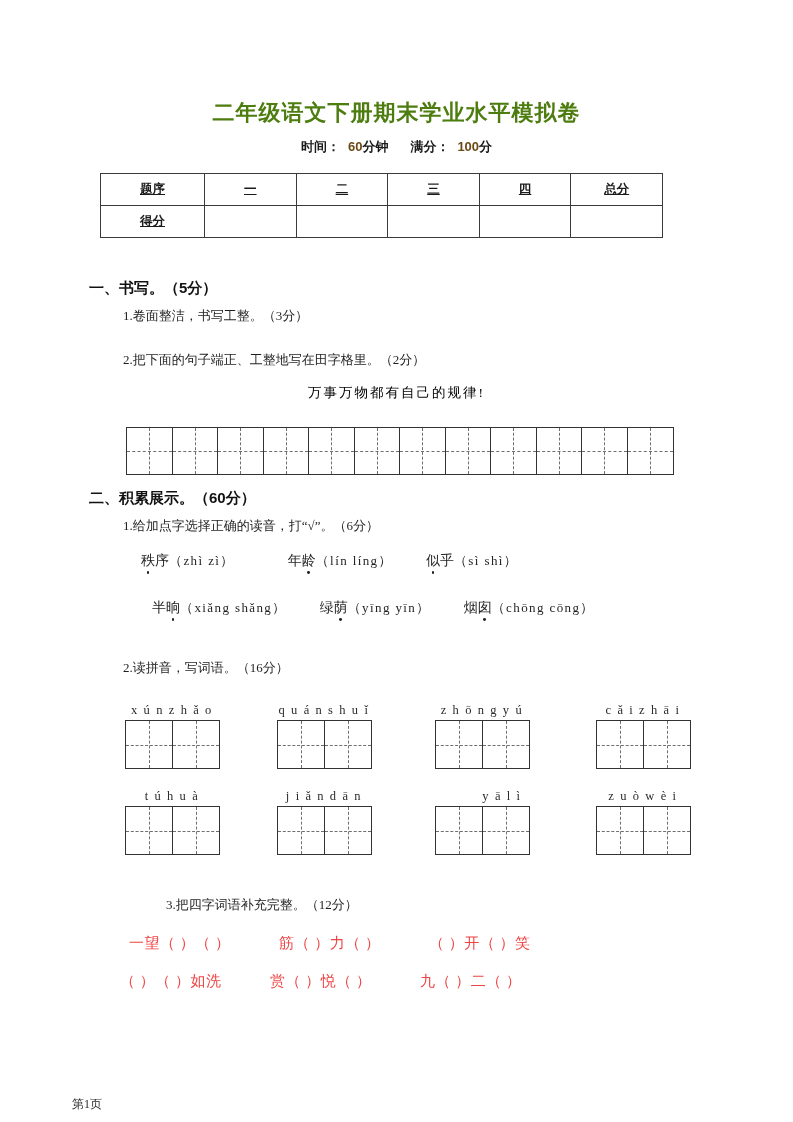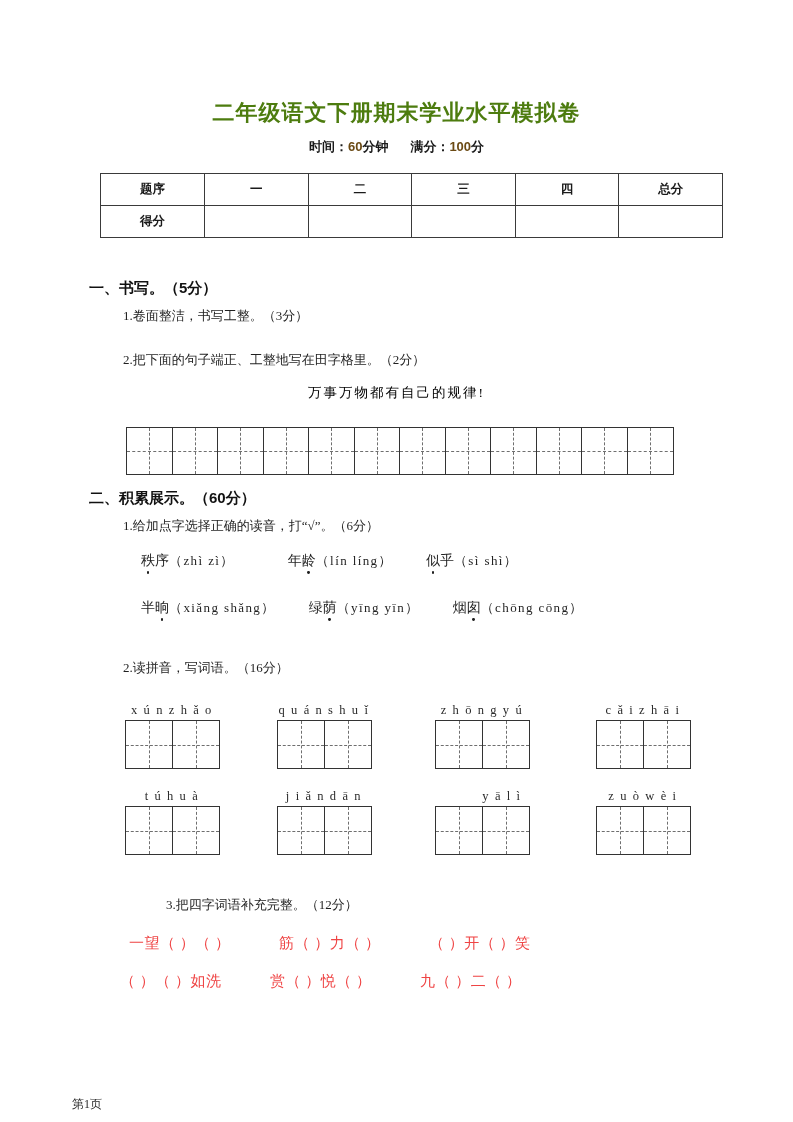--- a/index.html
+++ b/index.html
@@ -39,31 +39,32 @@
   .subtitle {
     position: absolute;
     left: 0; right: 0;
     top: 138px;
     text-align: center;
     font-family: "Liberation Sans", "DejaVu Sans", sans-serif;
     font-weight: bold;
     font-size: 13px;
     color: #1a1a1a;
   }
-  .subtitle .num { color: #6b4a14; }
+  .subtitle .num { color: #6b4a14; margin-left: 8px; }
   .subtitle .gap { display: inline-block; width: 22px; }
 
   
   .score-table {
     position: absolute;
     left: 100px;
     top: 173px;
-    width: 623px;
+    width: 563px;
     border-collapse: collapse;
     table-layout: fixed;
+    text-decoration: underline;
   }
   .score-table td {
     border: 1px solid #3a3a3a;
     height: 29px;
     text-align: center;
     vertical-align: middle;
     font-family: "Liberation Sans", "DejaVu Sans", sans-serif;
     font-size: 12.5px;
     font-weight: bold;
     color: #1a1a1a;
@@ -259,21 +260,21 @@
   <div class="q-line" style="left:123px; top:517px;">1.给加点字选择正确的读音，打“√”。（6分）</div>
 
   <div class="pron-row" style="left:141px; top:552px;">
     <span class="pron-item"><span class="dotted">秩</span><span>序</span><span class="py">（zhì  zì）</span></span>
     <span class="sp-l"></span>
     <span class="pron-item"><span>年</span><span class="dotted">龄</span><span class="py">（lín  líng）</span></span>
     <span class="sp-m"></span>
     <span class="pron-item"><span class="dotted">似</span><span>乎</span><span class="py">（sì  shì）</span></span>
   </div>
 
-  <div class="pron-row" style="left:141px; top:599px;">
+  <div class="pron-row" style="left:152px; top:599px;">
     <span class="pron-item"><span>半</span><span class="dotted">晌</span><span class="py">（xiǎng  shǎng）</span></span>
     <span class="sp-m"></span>
     <span class="pron-item"><span>绿</span><span class="dotted">荫</span><span class="py">（yīng  yīn）</span></span>
     <span class="sp-m"></span>
     <span class="pron-item"><span>烟</span><span class="dotted">囱</span><span class="py">（chōng  cōng）</span></span>
   </div>
 
   <div class="q-line" style="left:123px; top:659px;">2.读拼音，写词语。（16分）</div>
 
   <div class="pinyin" style="left:125px; top:703px;">x ú n  z h ǎ o</div>

